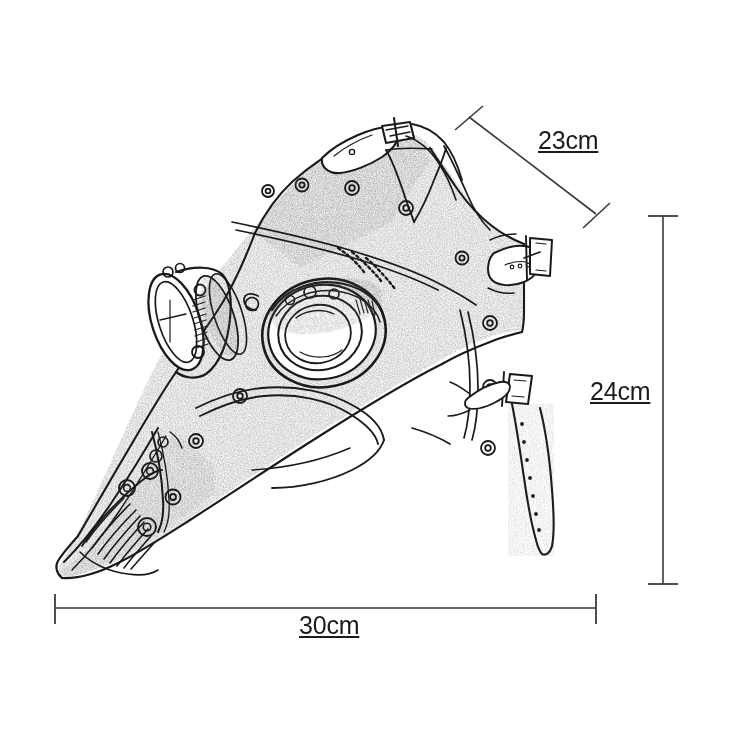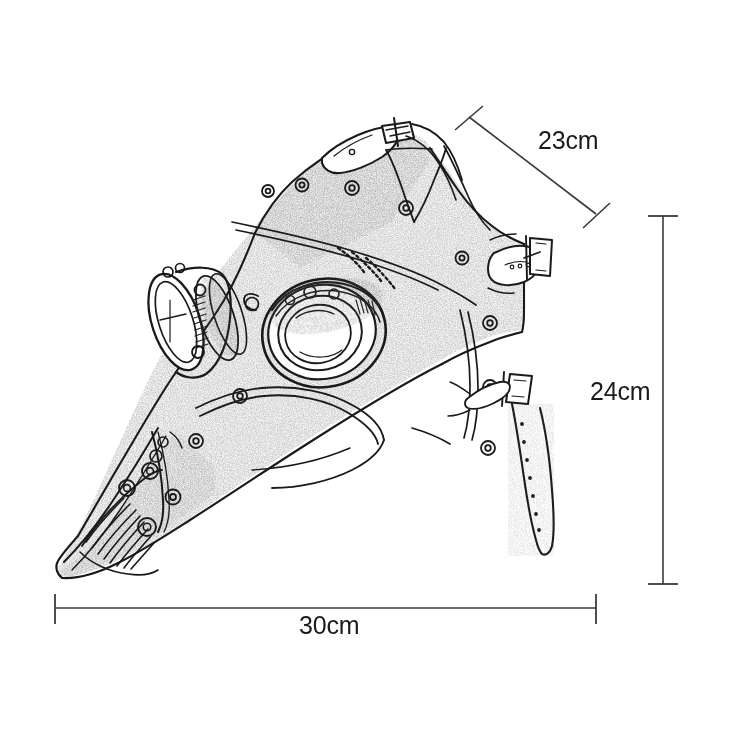--- a/index.html
+++ b/index.html
@@ -30,20 +30,21 @@
   }
   .dim-label {
     position: absolute;
     color: #1b1b1b;
     font-family: "Liberation Sans", sans-serif;
     font-size: 25px;
     font-weight: 400;
     letter-spacing: -0.2px;
     white-space: nowrap;
     line-height: 1;
+    text-decoration: underline;
   }
   #label-23 { left: 538px; top: 128px; }
   #label-24 { left: 590px; top: 379px; }
   #label-30 { left: 299px; top: 613px; }
 </style>
 </head>
 <body>
 
 <div id="page">
 

